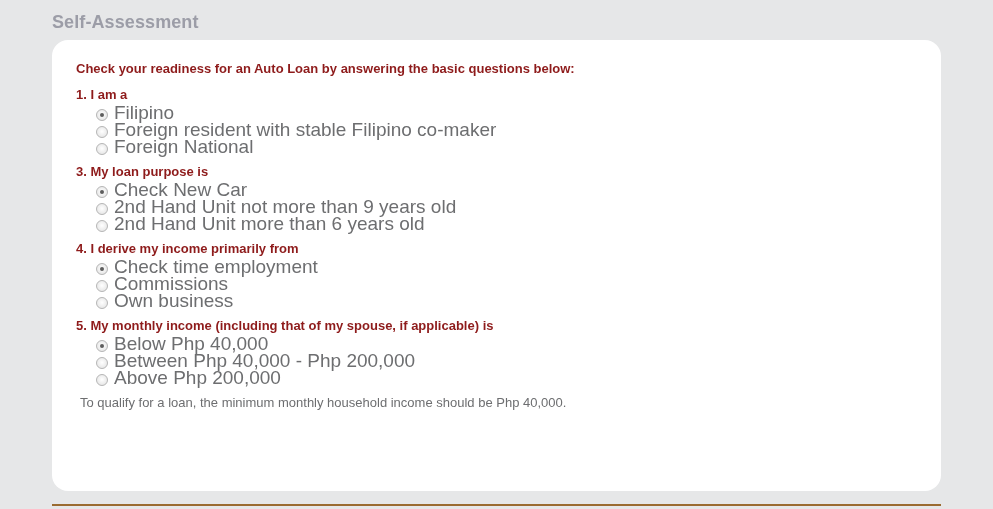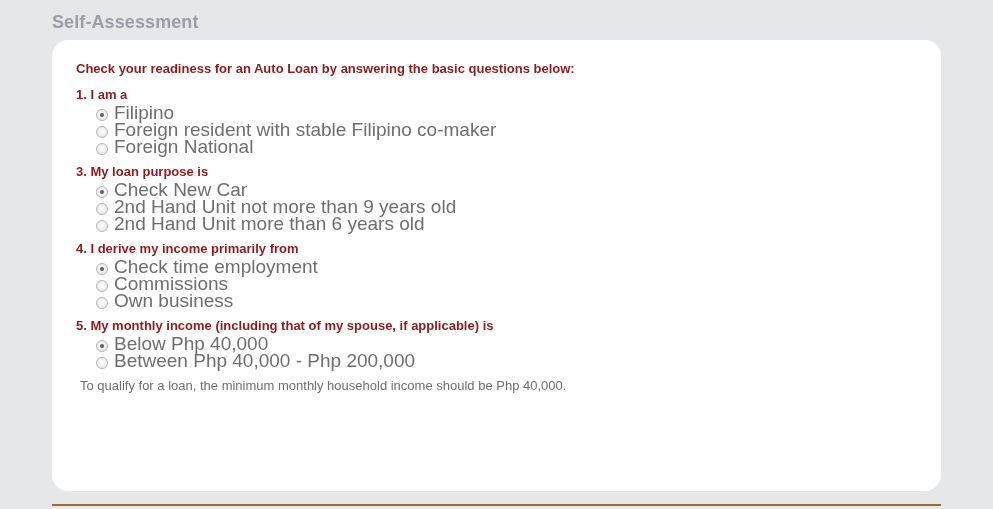--- a/index.html
+++ b/index.html
@@ -178,20 +178,21 @@
               <li class="option-row"><span class="radio checked"></span><span class="option-label">Check time employment</span></li>
               <li class="option-row"><span class="radio"></span><span class="option-label">Commissions</span></li>
               <li class="option-row"><span class="radio"></span><span class="option-label">Own business</span></li>
             </ul>
           </div>
           <div class="question-block">
             <div class="q-title">5. My monthly income (including that of my spouse, if applicable) is</div>
             <ul class="options">
               <li class="option-row"><span class="radio checked"></span><span class="option-label">Below Php 40,000</span></li>
               <li class="option-row"><span class="radio"></span><span class="option-label">Between Php 40,000 - Php 200,000</span></li>
+              <li class="option-row"><span class="radio"></span><span class="option-label">Above Php 200,000</span></li>
             </ul>
           </div>
         </div>
 
       <p class="note">To qualify for a loan, the minimum monthly household income should be Php 40,000.</p>
 
     </div>
   </div>
 
   <div class="bottom-rule"></div>

